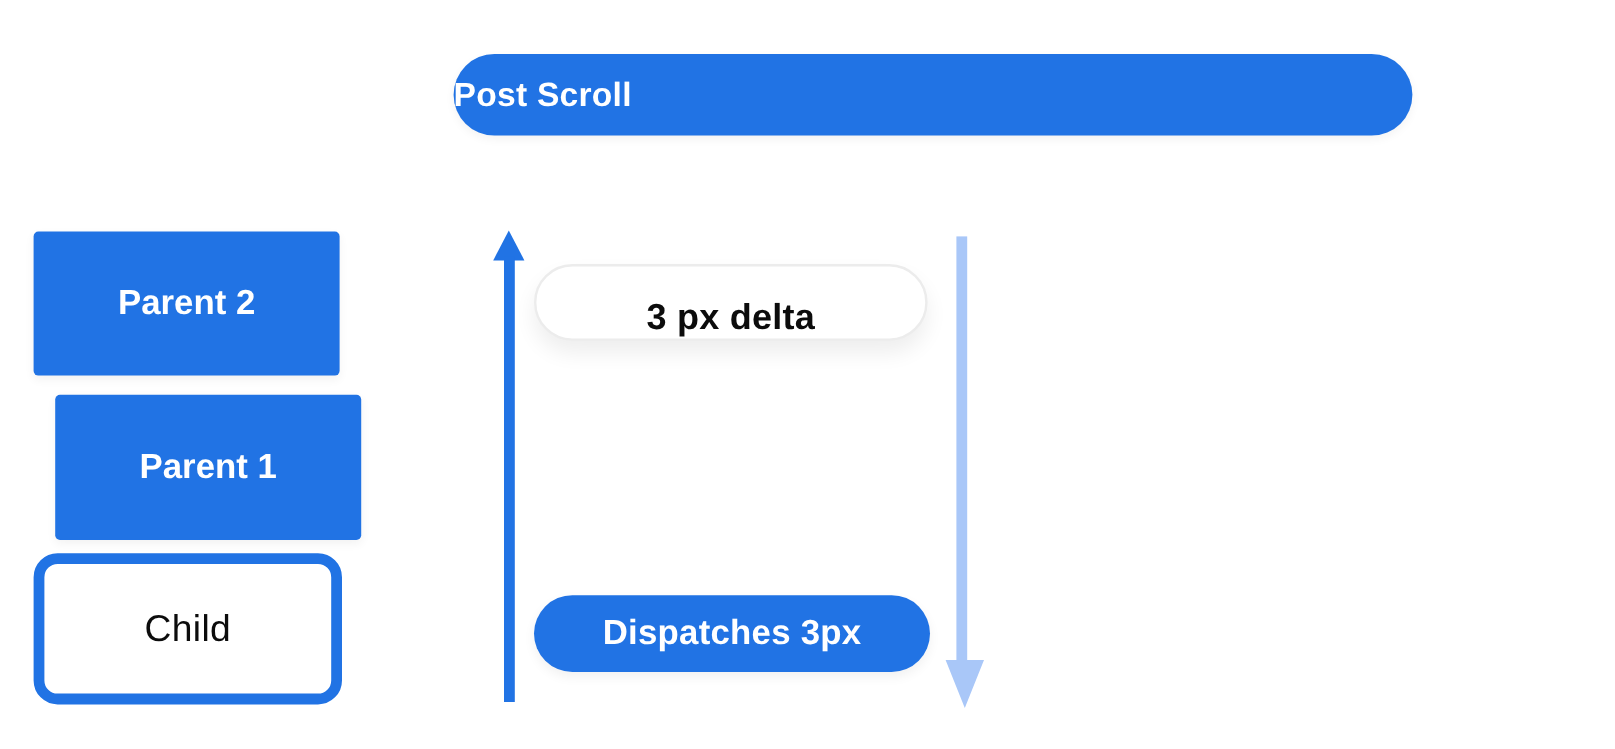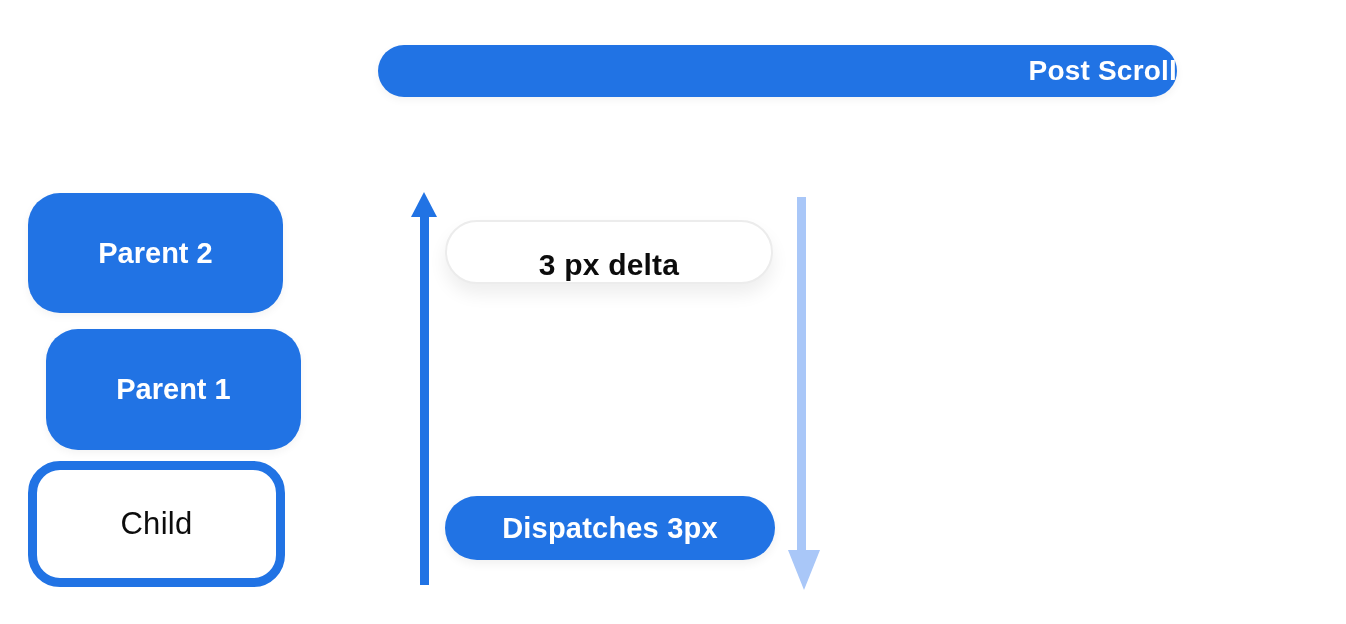--- a/index.html
+++ b/index.html
@@ -13,44 +13,44 @@
   html,body{margin:0;padding:0;background:var(--background);}
   body{font-family:"Liberation Sans", sans-serif;}
   .canvas{
     position:relative;
     width:1346px;height:624px;
     background:var(--background);
     overflow:hidden;
   }
   
   .banner{
-    position:absolute;left:378px;top:45px;width:799px;height:52px;
+    position:absolute;left:378px;top:45px;width:799px;height:68px;
     background:var(--primary-blue);border-radius:34px;
-    display:flex;align-items:center;justify-content:flex-end;
+    display:flex;align-items:center;justify-content:flex-start;
     box-shadow:0 3px 8px rgba(0,0,0,0.05);
   }
   .banner span{
     color:var(--text-on-blue);font-size:28px;font-weight:bold;letter-spacing:.2px;
   }
   
   .box{
     position:absolute;left:28px;width:255px;
-    border-radius:32px;
+    border-radius:4px;
     display:flex;align-items:center;justify-content:center;
   }
   .box.filled{
     background:var(--primary-blue);
     box-shadow:0 3px 8px rgba(0,0,0,0.05);
   }
   .box.filled span{color:var(--text-on-blue);font-size:29px;font-weight:bold;}
   .box-parent2{top:193px;height:120px;}
   .box-parent1{top:329px;height:121px;margin-left:18px;}
   .box-child{
     top:461px;height:108px;width:239px;
-    background:#ffffff;border:9px solid var(--primary-blue);border-radius:32px;
+    background:#ffffff;border:9px solid var(--primary-blue);border-radius:20px;
   }
   .box-child span{color:var(--text-dark);font-size:31px;font-weight:500;letter-spacing:.3px;}
   
   .arrow-part{position:absolute;}
   .up-shaft{left:420px;top:214px;width:9px;height:371px;background:var(--primary-blue);}
   .up-head{
     left:411px;top:192px;width:0;height:0;
     border-left:13px solid transparent;border-right:13px solid transparent;
     border-bottom:25px solid var(--primary-blue);
   }

